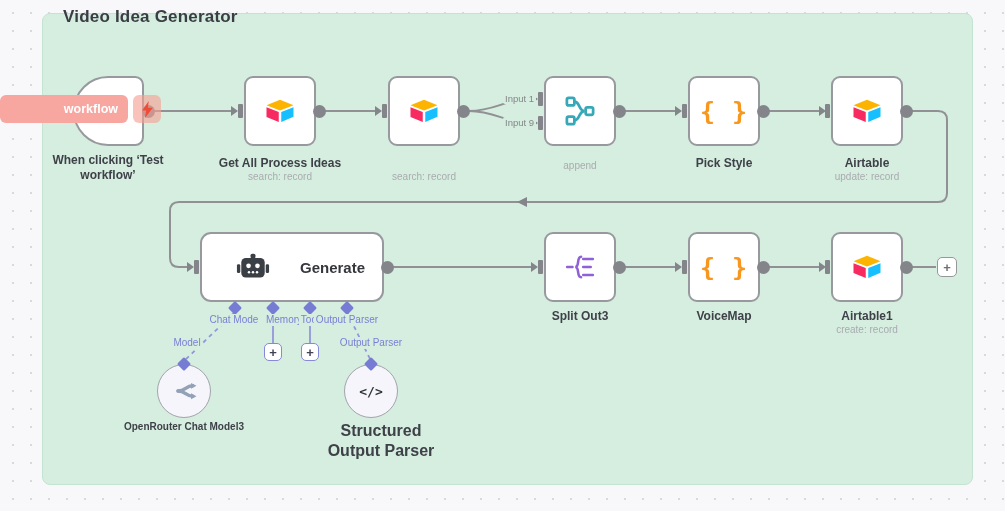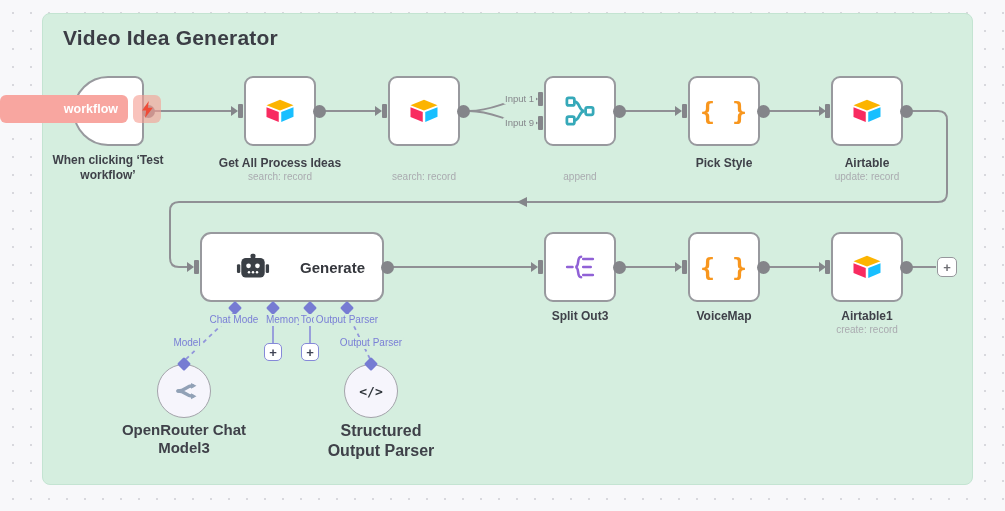--- a/index.html
+++ b/index.html
@@ -10,21 +10,21 @@
   }
   .canvas{
     position:relative;width:1005px;height:511px;
     background:radial-gradient(circle,#d8d8dd 1.1px,transparent 1.4px) 4px 4px/18px 18px,#f8f8fa;
   }
   .sticky{
     position:absolute;left:42px;top:13px;width:929px;height:470px;
     background:#d5eedf;border:1px solid #c4e4d2;border-radius:8px;
   }
   .sticky-title{
-    position:absolute;left:63px;top:26px;font-size:21px;font-weight:700;color:#3b3d45;letter-spacing:.2px;text-align:right;
+    position:absolute;left:63px;top:7px;font-size:17px;font-weight:700;color:#3b3d45;letter-spacing:.2px;text-align:right;
   }
   svg.wires{position:absolute;left:0;top:0;width:1005px;height:511px;}
   .node{
     position:absolute;width:72px;height:70px;background:#fff;
     border:2px solid #98999e;border-radius:9px;box-sizing:border-box;
     display:flex;align-items:center;justify-content:center;
   }
   .node.trigger{border-radius:36px 9px 9px 36px;width:71px;}
   .node.wide{width:184px;justify-content:flex-start;padding-left:34px;border-radius:11px;}
   .node.wide .agent-label{margin-left:30px;font-size:15px;font-weight:600;color:#35373d;}
@@ -155,21 +155,21 @@
         <path d="M7.5 19.5 C12 19.5 11 12 15.5 12"></path>
         <rect x="1.5" y="1.5" width="6" height="6" rx="1.4" fill="#fff"></rect>
         <rect x="1.5" y="16.5" width="6" height="6" rx="1.4" fill="#fff"></rect>
         <rect x="16.5" y="9" width="6" height="6" rx="1.4" fill="#fff"></rect>
       </g>
     </svg>
   </div>
   <div class="in-rect" style="left:538px;top:92px;"></div>
   <div class="in-rect" style="left:538px;top:116px;"></div>
   <div class="out-dot" style="left:613px;top:105px;"></div>
-  <div class="node-sub" style="left:500px;top:171px;width:160px;">append</div>
+  <div class="node-sub" style="left:500px;top:160px;width:160px;">append</div>
 
   <div class="node" style="left:688px;top:76px;">
     <span class="braces-glyph">{ }</span>
   </div>
   <div class="in-rect" style="left:682px;top:104px;"></div>
   <div class="out-dot" style="left:757px;top:105px;"></div>
   <div class="node-label" style="left:644px;top:156px;width:160px;">Pick Style</div>
 
   <div class="node" style="left:831px;top:76px;">
     <svg width="30" height="25" viewBox="0 0 24 20">
@@ -255,21 +255,21 @@
     <svg width="26" height="26" viewBox="0 0 24 24">
       <g stroke="#91a1b6" stroke-width="3.2" fill="none" stroke-linecap="round">
         <path d="M20 7.2 C13.5 7.2 13.5 12 6.5 12"></path>
         <path d="M20 16.8 C13.5 16.8 13.5 12 6.5 12"></path>
       </g>
       <polygon fill="#91a1b6" points="18.5,4.5 23.5,7.2 18.5,9.9"></polygon>
       <polygon fill="#91a1b6" points="18.5,14.1 23.5,16.8 18.5,19.5"></polygon>
     </svg>
   </div>
   <div class="diamond" style="left:179px;top:359px;"></div>
-  <div class="node-label" style="left:119px;top:421px;width:130px;font-size:15px;">OpenRouter Chat Model3</div>
+  <div class="node-label" style="left:119px;top:421px;width:130px;font-size:10px;">OpenRouter Chat Model3</div>
 
   <div class="circle-node" style="left:344px;top:364px;">
     <span class="code-glyph">&lt;/&gt;</span>
   </div>
   <div class="diamond" style="left:366px;top:359px;"></div>
   <div class="node-label" style="left:316px;top:421px;width:130px;font-size:16px;">Structured Output Parser</div>
 
   <div class="test-tag">
     <div class="tag-body">workflow</div>
     <div class="tag-bolt">

